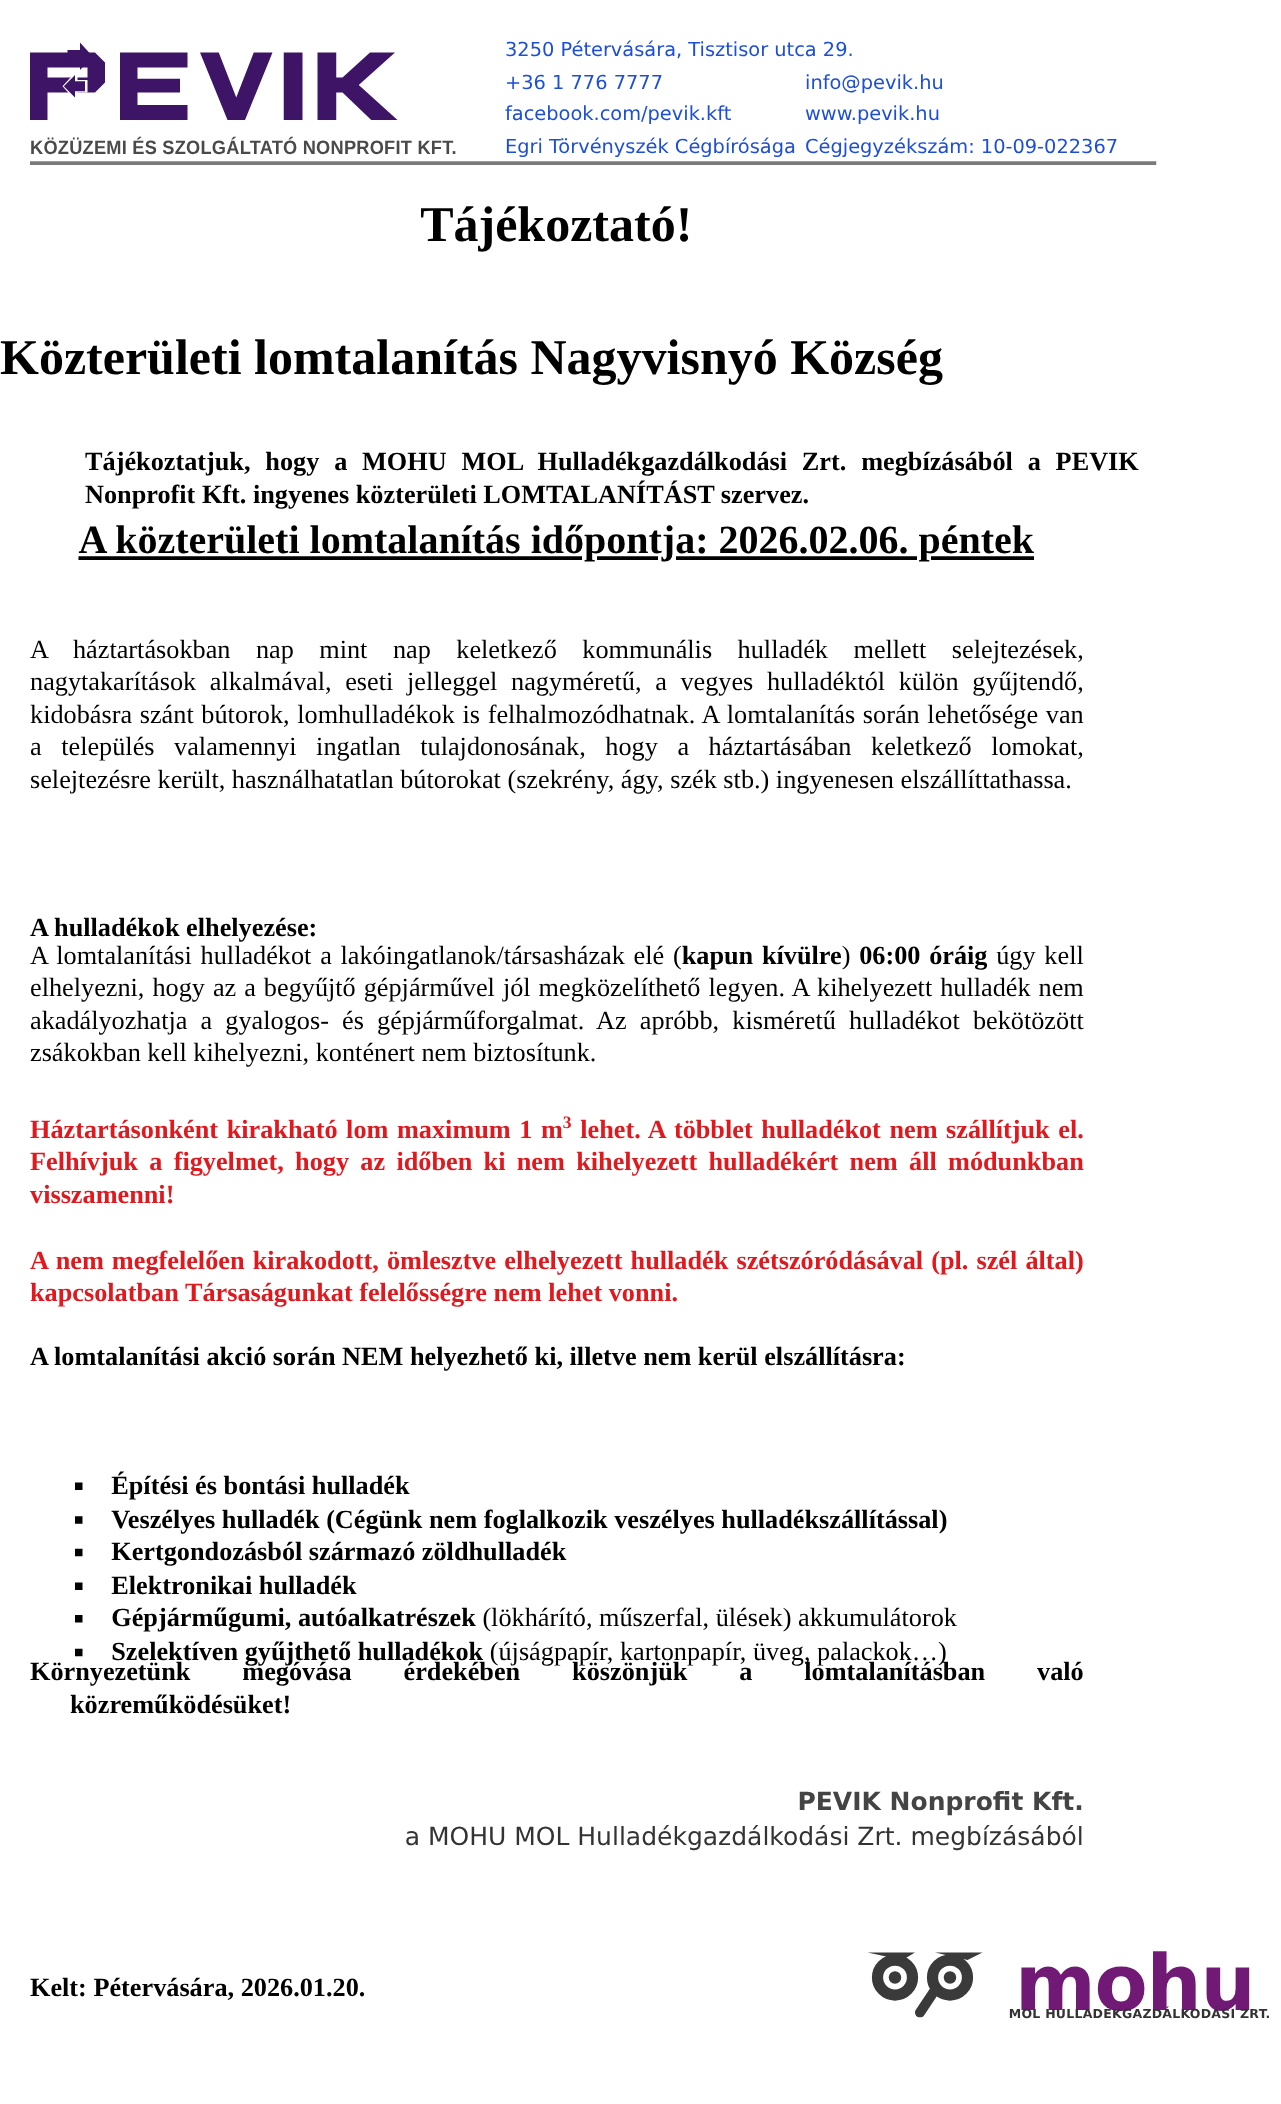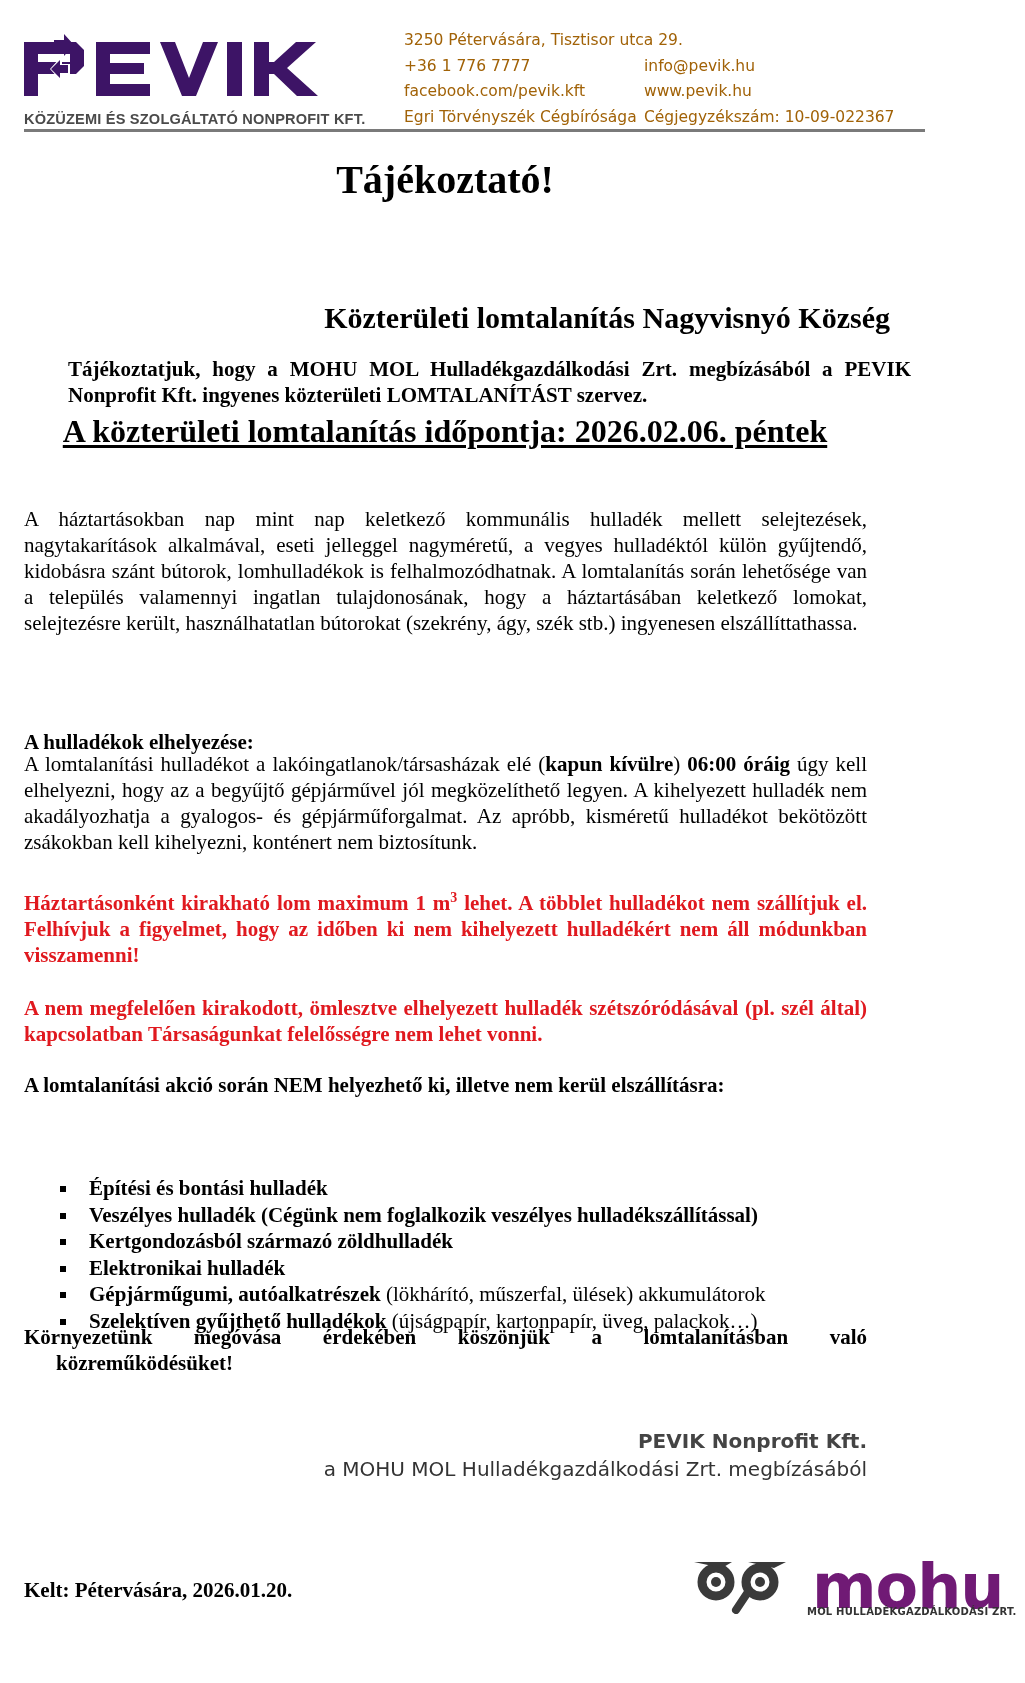--- a/index.html
+++ b/index.html
@@ -5,28 +5,28 @@
     html, body { margin: 0; padding: 0; background: #ffffff; }
     body { width: 1025px; height: 1683px; position: relative; overflow: hidden; color: #000; }
     .serif { font-family: "Liberation Serif", "DejaVu Serif", serif; }
 
     
     .header { position: absolute; left: 24px; top: 28px; width: 900px; height: 106px; }
     .logo { position: absolute; left: 0; top: 2px; width: 340px; height: 98px; text-decoration: underline; }
     .logo-mark { position: absolute; left: 0; top: 4px; }
     .logo-sub { position: absolute; left: 0; top: 80px; font-family: "Liberation Sans", sans-serif; font-weight: bold;
       font-size: 15.5px; letter-spacing: 0.2px; color: #4a4a4a; transform: scaleX(0.94); transform-origin: left; white-space: nowrap; }
-    .contact { position: absolute; left: 380px; top: 0; font-family: "DejaVu Sans", sans-serif; font-size: 15.5px; color: #a16207;
+    .contact { position: absolute; left: 380px; top: 0; font-family: "DejaVu Sans", sans-serif; font-size: 15.5px; color: #1d4ed8;
       line-height: 25.5px; }
     .contact .row { display: flex; white-space: nowrap; }
     .contact .c1 { width: 240px; }
     .header-rule { position: absolute; left: 0; top: 101px; width: 901px; height: 3px; background: #7a7a7a; }
 
     .title-small { position: absolute; left: 0; width: 890px; top: 156px; text-align: center; font-size: 40px; font-weight: bold; }
-    .title-main { position: absolute; left: 0; width: 890px; top: 262px; text-align: right; font-size: 30px; font-weight: bold; margin-top: 39px; }
+    .title-main { position: absolute; left: 0; width: 890px; top: 262px; text-align: left; font-size: 40px; font-weight: bold; }
 
     .para { position: absolute; left: 24px; width: 843px; font-size: 21px; line-height: 26px; text-align: justify; }
     .para b { font-weight: bold; }
     .intro { top: 356px; font-weight: bold; margin-left: 44px; }
     .date-line { position: absolute; left: 0; width: 890px; top: 413px; text-align: center; font-size: 32px; font-weight: bold;
       text-decoration: underline; text-underline-offset: 3px; text-decoration-thickness: 3px; }
     .p1 { top: 506px; }
     .h-placement { top: 697px; font-weight: bold; margin-top: 32px; }
     .p2 { top: 751px; }
     .red { color: #e0191f; font-weight: bold; }

